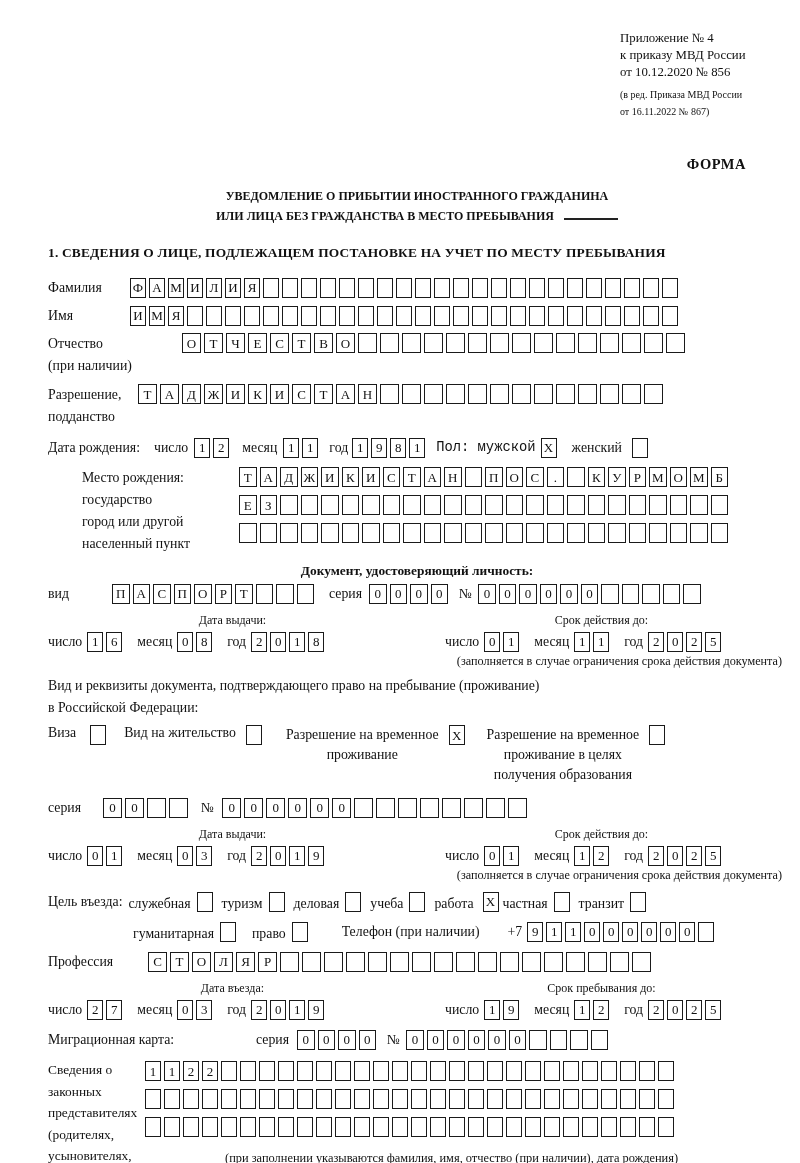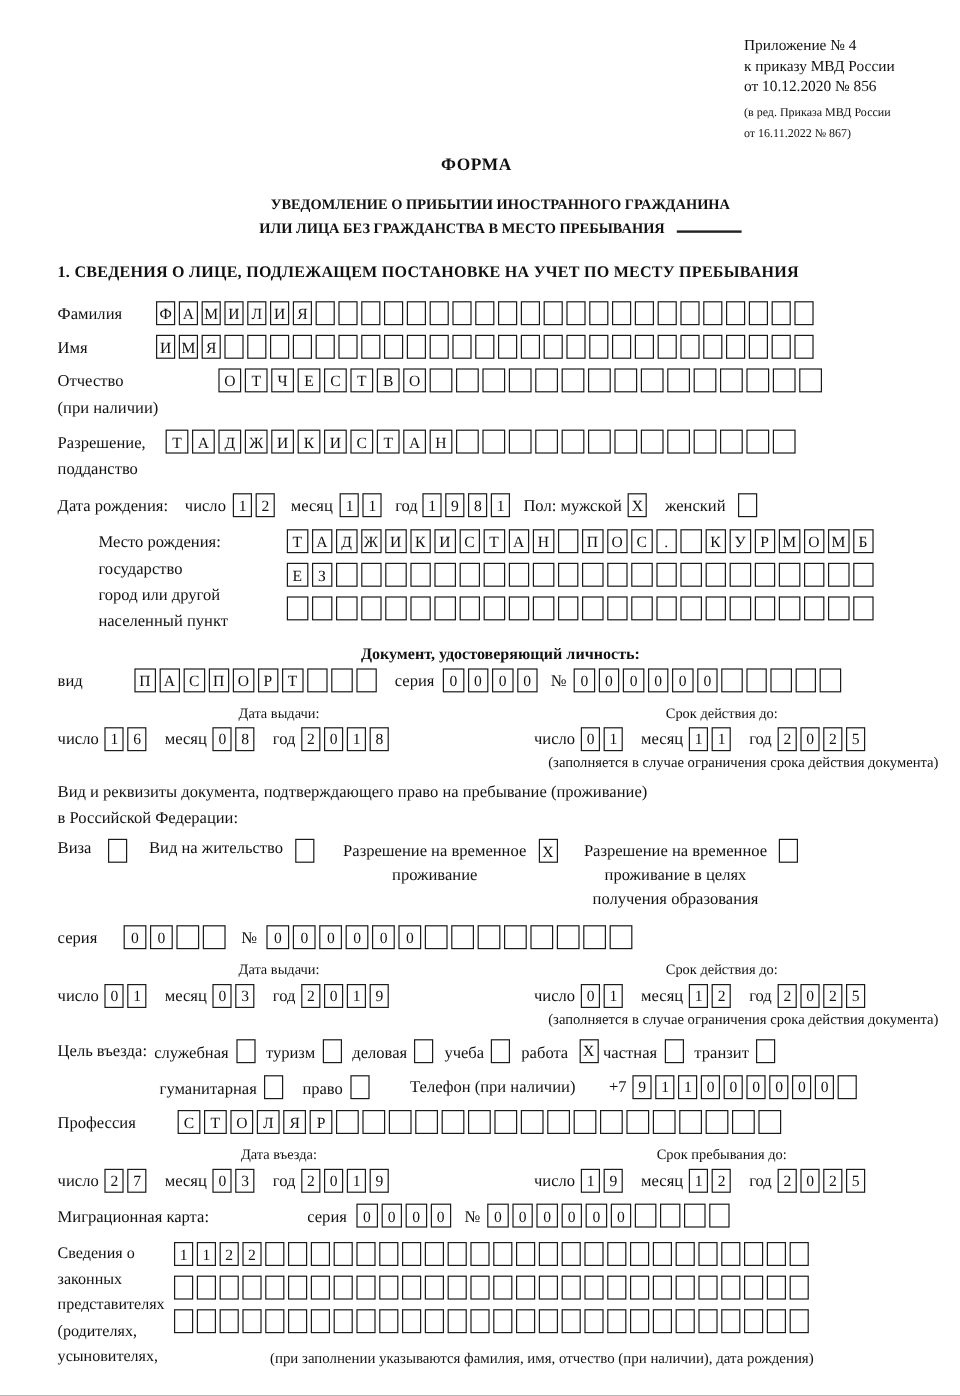--- a/index.html
+++ b/index.html
@@ -4,27 +4,27 @@
 <style>
   * { box-sizing: border-box; }
   html,body { margin:0; padding:0; background:#888; }
   .page {
     width:800px; height:1163px; margin:0 auto; background:#ffffff;
     font-family:"Liberation Serif", serif; color:#111;
     padding:30px 14px 10px 48px; overflow:hidden; position:relative;
   }
   .appendix { margin-left:572px; font-size:12.8px; line-height:17px; white-space:nowrap; }
   .appendix .sub { margin-top:5px; font-size:10px; }
-  .form-word { margin-top:10px; padding-right:40px; text-align:center;
+  .form-word { margin-top:36px; padding-right:40px; text-align:right;
     font-weight:bold; font-size:14.5px; letter-spacing:.5px; }
   .title { margin-top:14px; text-align:center; font-weight:bold; font-size:12px; line-height:1.55; }
   .title-underline { display:inline-block; width:54px; border-bottom:2px solid #222; margin-left:10px; height:14px; }
   .sec-heading { margin-top:20px; font-weight:bold; font-size:13.4px; white-space:nowrap; letter-spacing:.2px; }
 
-  .row { display:flex; align-items:flex-start; margin-top:7px; }
+  .row { display:flex; align-items:center; margin-top:7px; }
   .row-top { align-items:flex-start; }
   .lbl { font-size:13.8px; flex:none; line-height:21px; }
   .lbl-col { flex:none; font-size:13.8px; line-height:22px; }
   .cells { display:flex; flex:none; }
   .cell {
     display:inline-flex; flex:none; width:16px; height:20px;
     border:1.8px solid #1a1a1a; margin-right:3px;
     align-items:center; justify-content:center;
     font-size:13px; line-height:1; background:#fff;
   }
@@ -229,21 +229,21 @@
         <span class="cell">1</span>
         <span class="cell">1</span>
       </span>
     <span class="lbl" style="margin-left:8px;margin-right:4px;">год</span>
     <span class="cells">
         <span class="cell">1</span>
         <span class="cell">9</span>
         <span class="cell">8</span>
         <span class="cell">1</span>
       </span>
-    <span class="lbl" style="margin-left:8px;">Пол: мужской</span>
+    <span class="lbl" style="margin-left:8px;font-family:Liberation Mono, monospace;">Пол: мужской</span>
     <span class="cells" style="margin-left:5px;">
         <span class="cell">X</span>
       </span>
     <span class="lbl" style="margin-left:12px;">женский</span>
     <span class="cells" style="margin-left:10px;">
         <span class="cell"></span>
       </span>
   </div>
 
   <div class="row row-top" style="margin-top:9px;">

